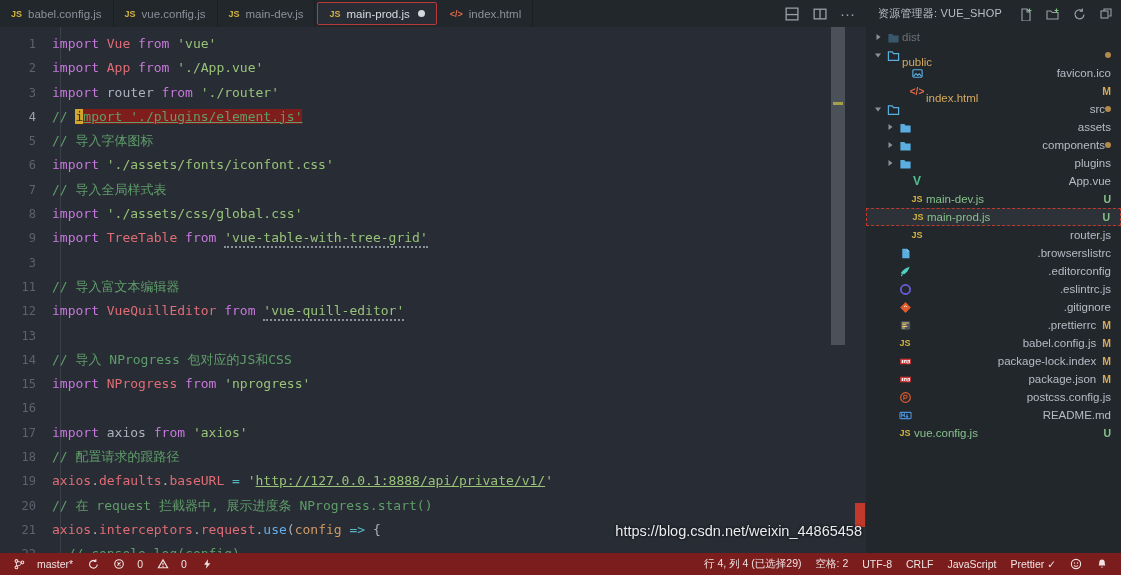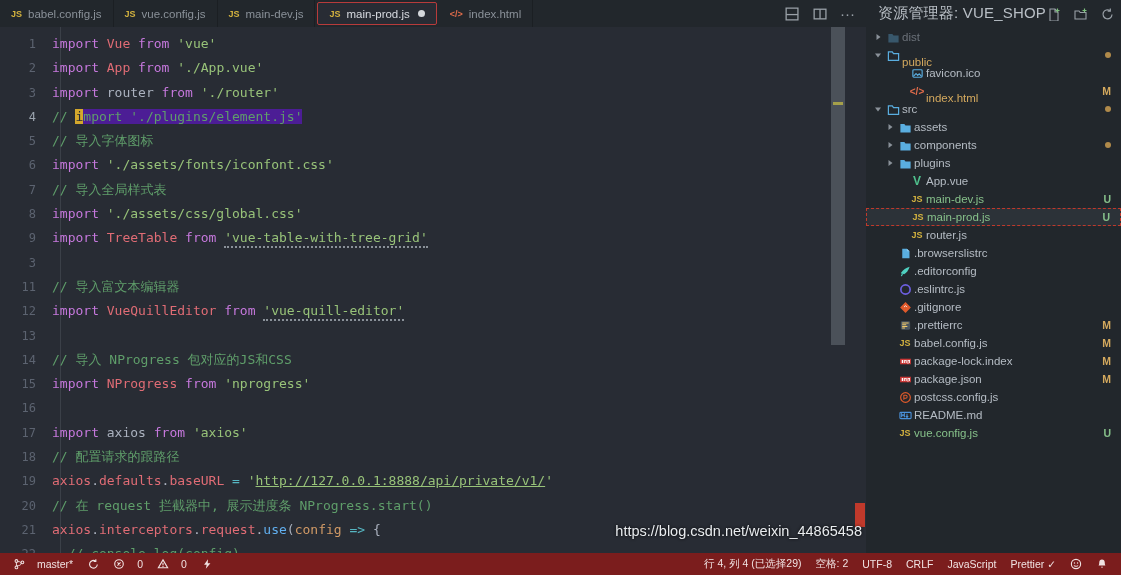--- a/index.html
+++ b/index.html
@@ -56,21 +56,21 @@
     gap: 13px; padding-right: 11px; color: #9aa1a8;
   }
   .tabactions .act { cursor: default; display:flex; align-items:center; }
 
   .exheader {
     width: 255px; height: 27px;
     background: #22272c;
     display: flex; align-items: center;
     padding: 0 8px 0 12px;
     color: #b9bfc6;
-    font-size: 15px;
+    font-size: 11px;
     letter-spacing: .2px;
     white-space: nowrap;
   }
   .exheader .exicons {
     margin-left: auto; display: flex; gap: 13px; align-items: center;
   }
 
   
   .main { display: flex; flex: 1 1 auto; min-height: 0; }
 
@@ -103,21 +103,21 @@
   .t-cls { color: #e06c75; }
   .t-str { color: #98c379; }
   .t-com { color: #5f9e6a; }
   .t-var { color: #e06c75; }
   .t-fn  { color: #61afef; }
   .t-pun { color: #abb2bf; }
   .t-op  { color: #56b6c2; }
   .t-prop{ color: #d19a66; }
   .t-plain { color: #abb2bf; }
 
-  .sel { background: #4c1d95; }
+  .sel { background: #7f1d1d; text-decoration: underline; }
   .cursorblk { background: #d4a72c; color: #282c34; }
   .squig {
     border-bottom: 2px dotted #8a9199;
     padding-bottom: 1px;
   }
   .ulink { text-decoration: underline; }
 
   
   .iguide {
     position: absolute; left: 60px; top: 0; bottom: 0;
@@ -176,21 +176,21 @@
   .fi { width: 18px; flex: 0 0 18px; display: flex; align-items: center; justify-content: center;
         font-size: 9px; font-weight: bold; }
   .nm { flex: 1 1 auto; overflow: hidden; text-overflow: ellipsis; }
   .badge { font-size: 10.5px; font-weight: bold; margin-left: auto; padding-left: 6px; }
   .b-M { color: #d4a95e; }
   .b-U { color: #86c08a; }
   .dot { width: 6px; height: 6px; border-radius: 50%; background: #b08a4a; margin-left: auto; }
   .c-dim { color: #6b7179; }
   .c-mod { color: #d4a95e; margin-top: 13px; }
   .c-new { color: #86c08a; }
-  .c-norm { color: #b5bcc4; }
+  .c-norm { color: #b5bcc4; text-align: right; }
 
   .ind0 { padding-left: 6px; }
   .ind1 { padding-left: 18px; }
   .ind2 { padding-left: 30px; }
 
   
   .status {
     height: 22px; flex: 0 0 22px;
     background: #7b1d1d;
     display: flex; align-items: center;

